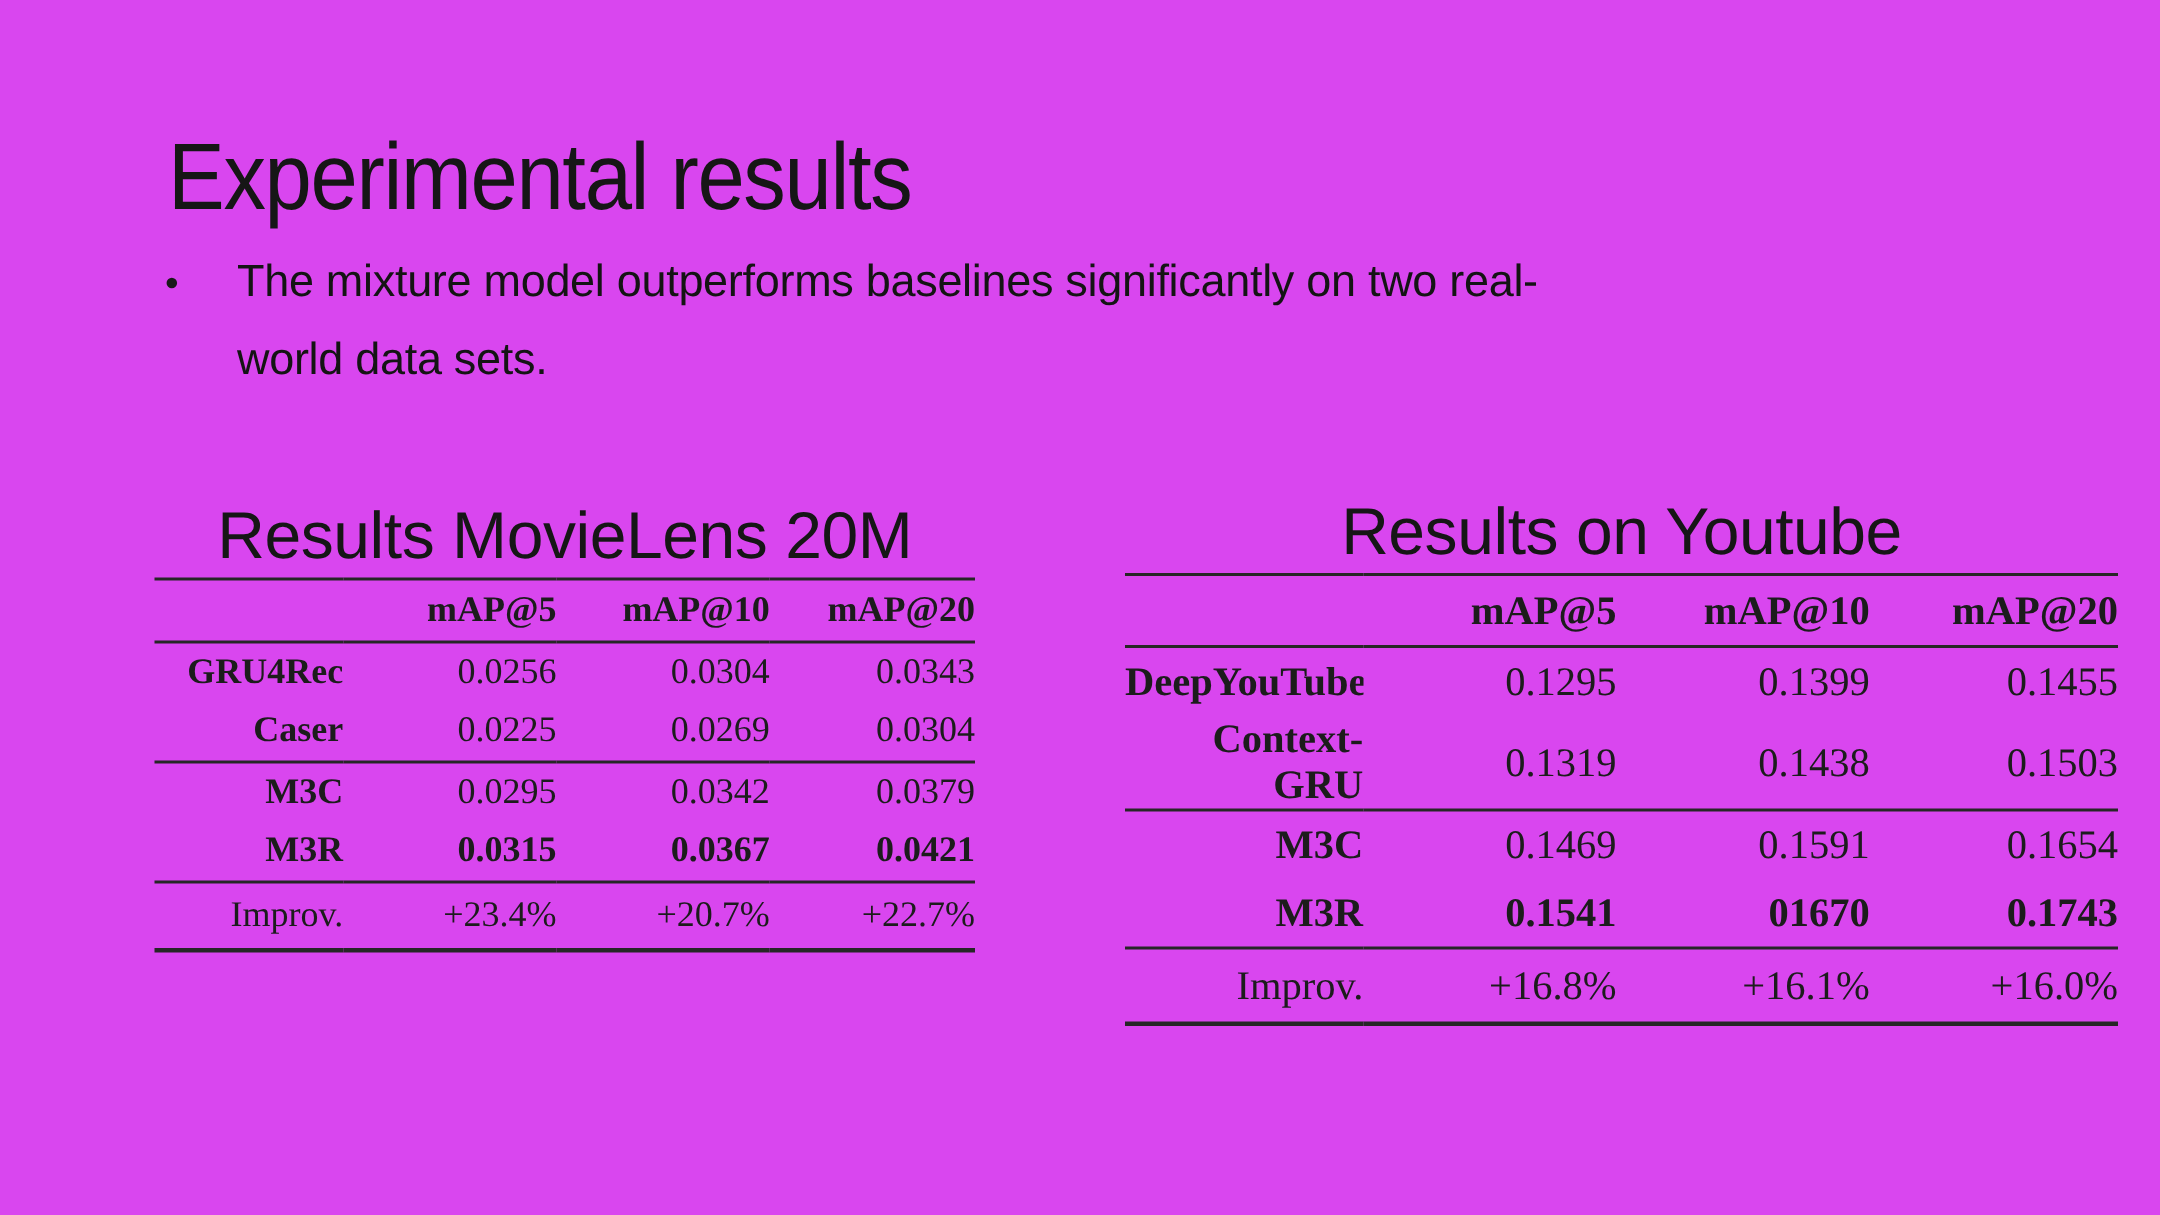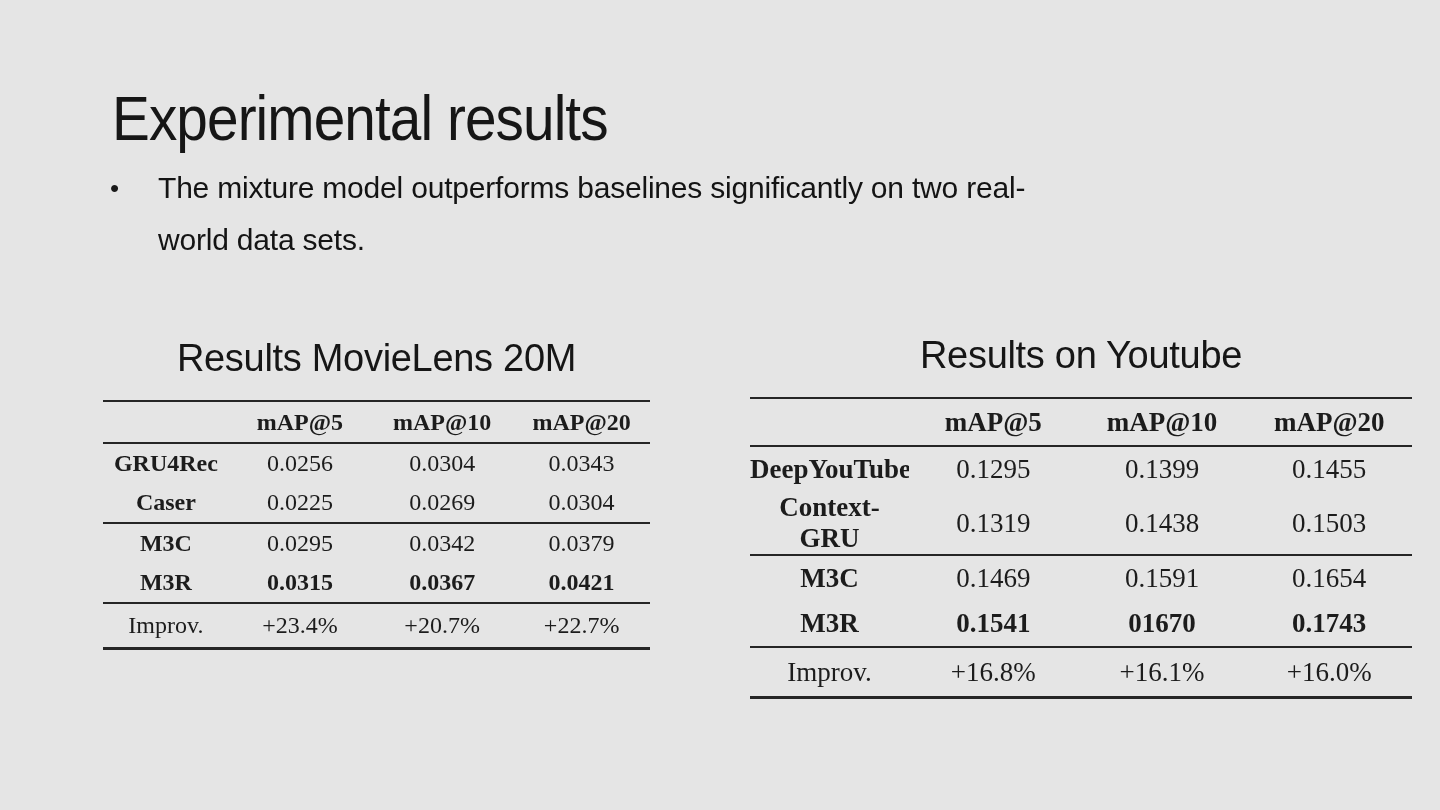--- a/index.html
+++ b/index.html
@@ -2,53 +2,53 @@
 <html><head>
 <meta charset="utf-8">
 <style>
   html, body { margin: 0; padding: 0; }
   body {
     width: 1440px; height: 810px; overflow: hidden;
     background: #ffffff;
     font-family: "Liberation Sans", sans-serif;
     color: #1a1a1a;
   }
-  .slide { position: relative; width: 1440px; height: 810px; background: #e5e5e5; }
+  .slide { position: relative; width: 1440px; height: 810px; background: #d946ef; }
 
   .title {
     position: absolute; left: 112px; top: 82px;
     font-size: 63px; font-weight: 400; color: #161616;
     transform: scaleX(0.9); transform-origin: left top;
     white-space: nowrap; letter-spacing: -1px;
   }
 
   .bullet { position: absolute; left: 110px; top: 162px; width: 1120px; display: flex; }
   .bullet-marker { width: 48px; font-size: 26px; line-height: 52px; color: #1a1a1a; }
   .bullet-text { font-size: 30px; line-height: 52px; color: #141414; letter-spacing: -0.2px; }
 
   .table-block { position: absolute; text-align: center; }
   .table-block.ml { left: 103px; top: 336px; width: 547px; }
   .table-block.yt { left: 750px; top: 333px; width: 662px; }
 
   .table-title {
-    font-size: 38px; line-height: 44px; margin: 0 0 20px 0;
+    font-size: 44px; line-height: 44px; margin: 0 0 5px 0;
     font-weight: 400; color: #161616; letter-spacing: -0.3px;
     white-space: nowrap;
   }
 
   table {
     width: 100%; border-collapse: collapse; table-layout: fixed;
     font-family: "Liberation Serif", "DejaVu Serif", serif;
     color: #1c1c1c;
     border-top: 2px solid #262626;
     border-bottom: 3px solid #262626;
   }
   thead { border-bottom: 2px solid #262626; }
   tbody.grp-sep { border-bottom: 2px solid #262626; }
-  th, td { padding: 0; vertical-align: middle; text-align: center; overflow: hidden; }
+  th, td { padding: 0; vertical-align: middle; text-align: right; overflow: hidden; }
   th { font-weight: bold; }
   td.label { font-weight: bold; }
   tr.bold-row td { font-weight: bold; }
   tr.improv td { font-weight: normal; margin-top: 32px; }
 
   .ml table { font-size: 24px; }
   .ml thead th { height: 40px; }
   .ml tbody td { height: 39px; }
   .ml tr.improv td { height: 43px; }
 

